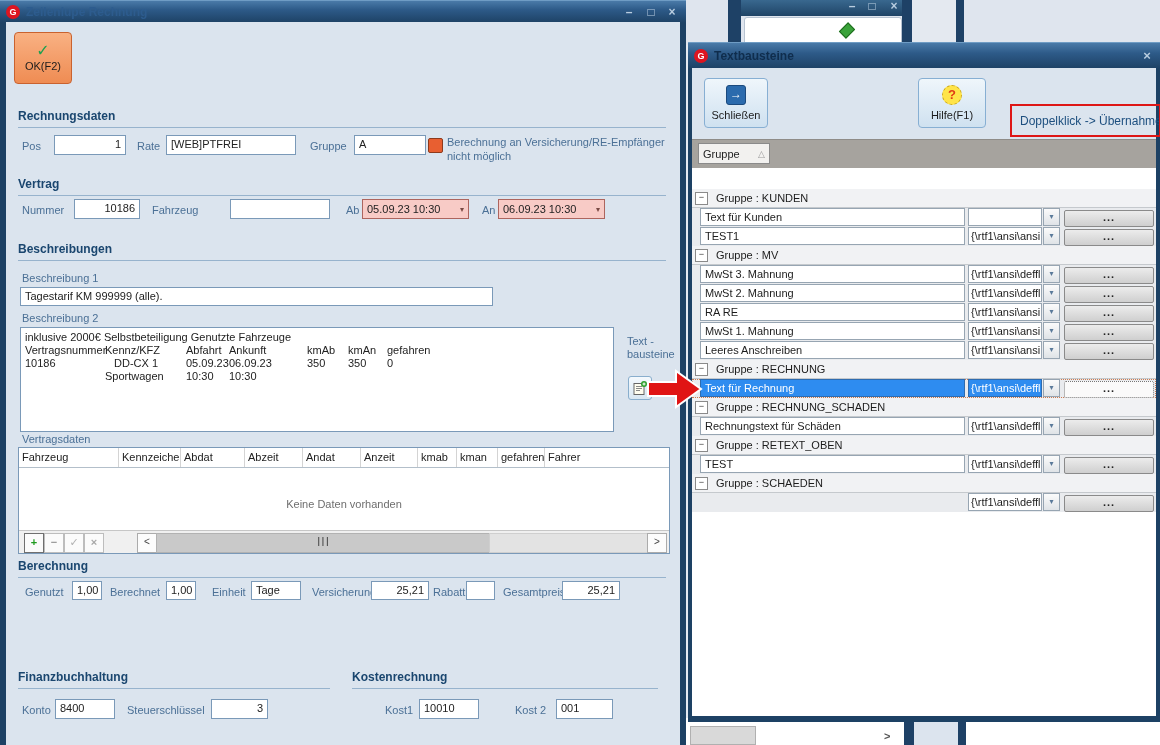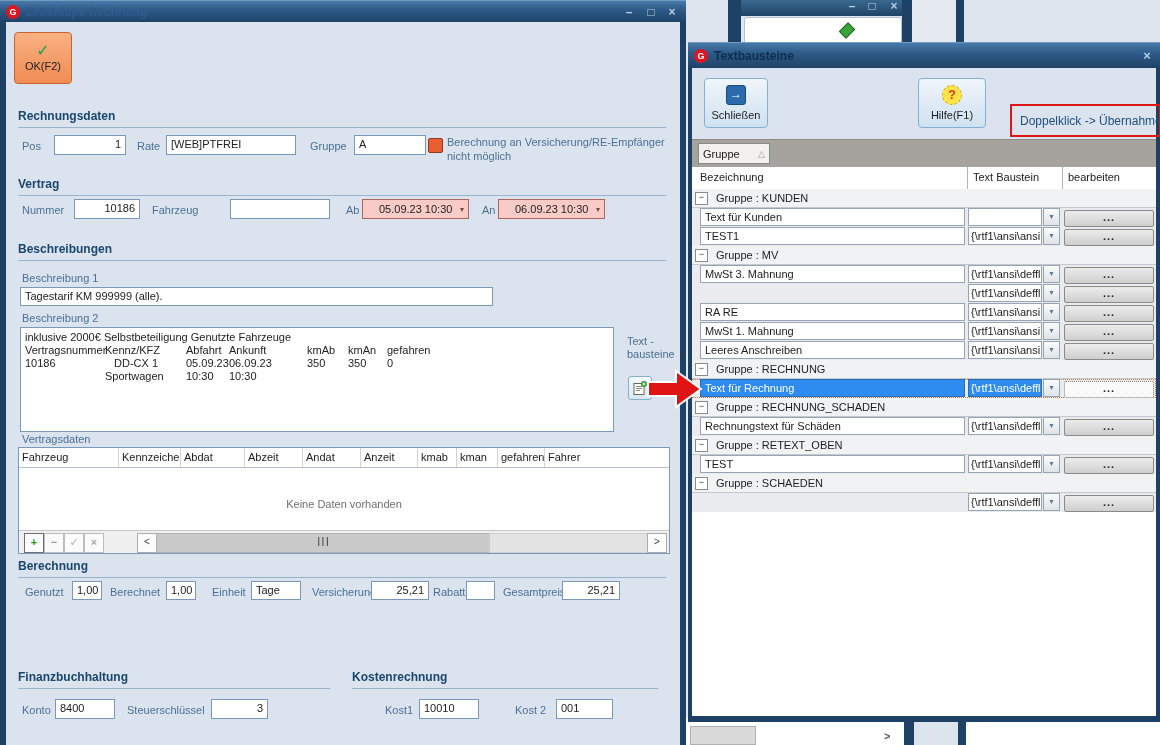--- a/index.html
+++ b/index.html
@@ -26,21 +26,21 @@
   .inp{position:absolute;background:#fff;border:1px solid #7a99b8;box-sizing:border-box;
     padding:2px 4px;color:#222;white-space:nowrap;overflow:hidden;}
   .inp.r{text-align:right;}
   .okbtn{position:absolute;left:14px;top:32px;width:56px;height:50px;border-radius:4px;
     background:linear-gradient(#f9b183,#ef8c53);border:1px solid #c9622f;
     display:flex;flex-direction:column;align-items:center;justify-content:center;gap:2px;cursor:default;}
   .okbtn .chk{color:#1ba050;font-size:16px;font-weight:bold;line-height:14px;}
   .okbtn .olbl{color:#1c1c1c;}
   .chkbox{position:absolute;width:13px;height:13px;background:#e85f31;border:1px solid #8e3a1c;border-radius:2px;}
   .pinkc{position:absolute;background:#f8cbc6;border:1px solid #ad655e;box-sizing:border-box;
-    display:flex;align-items:center;padding-left:16px;color:#222;}
+    display:flex;align-items:center;padding-left:4px;color:#222;}
   .pinkc .pa{margin-left:auto;padding-right:4px;color:#7a4a44;font-size:8px;}
   .b2box{position:absolute;background:#fff;border:1px solid #7a99b8;}
   .b2t{position:absolute;white-space:nowrap;color:#222;}
   .tbbtn{position:absolute;width:22px;height:22px;background:linear-gradient(#f4f9fd,#d9e7f2);
     border:1px solid #89aecd;border-radius:3px;display:flex;align-items:center;justify-content:center;}
   .grid{position:absolute;background:#fff;border:1px solid #7a99b8;}
   .ghead{position:absolute;left:0;top:0;right:0;height:19px;display:flex;border-bottom:1px solid #b3bfca;}
   .ghead span{display:block;box-sizing:border-box;border-right:1px solid #d4d4d4;
     padding:3px 0 0 3px;white-space:nowrap;overflow:hidden;color:#222;}
   .gempty{position:absolute;left:0;right:0;text-align:center;color:#6e6e6e;}
@@ -279,27 +279,20 @@
       <span>Hilfe(F1)</span>
     </div>
     <span class="hint" style="left:332px;top:72px;">Doppelklick -&gt; Übernahme</span>
 
     <div class="groupbar" style="left:4px;top:97px;width:464px;height:28px;"></div>
     <div class="gchip" style="left:10px;top:101px;width:62px;height:19px;">
       <span>Gruppe</span>
       <span class="tri">△</span>
     </div>
 
-    <div class="lhead" style="left:4px;top:125px;width:464px;height:22px;">
-      <span style="left:8px;">Bezeichnung</span>
-      <span style="left:281px;">Text Baustein</span>
-      <span style="left:376px;">bearbeiten</span>
-      <span class="vsep" style="left:275px;"></span>
-      <span class="vsep" style="left:370px;"></span>
-    </div>
 
     <div class="rows" style="left:4px;top:147px;width:464px;">
 
       <div class="trow group">
         <span class="cbox">−</span>
         <span class="glabel">Gruppe : KUNDEN</span>
       </div>
 
       <div class="trow data">
         <div class="cb">Text für Kunden</div>
@@ -327,20 +320,21 @@
       <div class="trow data">
         <div class="cb">MwSt 3. Mahnung</div>
         <div class="ct">
           <span class="ctt">{\rtf1\ansi\deffl</span>
           <span class="cmb">▾</span>
         </div>
         <div class="ce">...</div>
       </div>
 
       <div class="trow data">
+        <div class="cb">MwSt 2. Mahnung</div>
         <div class="ct">
           <span class="ctt">{\rtf1\ansi\deffl</span>
           <span class="cmb">▾</span>
         </div>
         <div class="ce">...</div>
       </div>
 
       <div class="trow data">
         <div class="cb">RA RE</div>
         <div class="ct">

